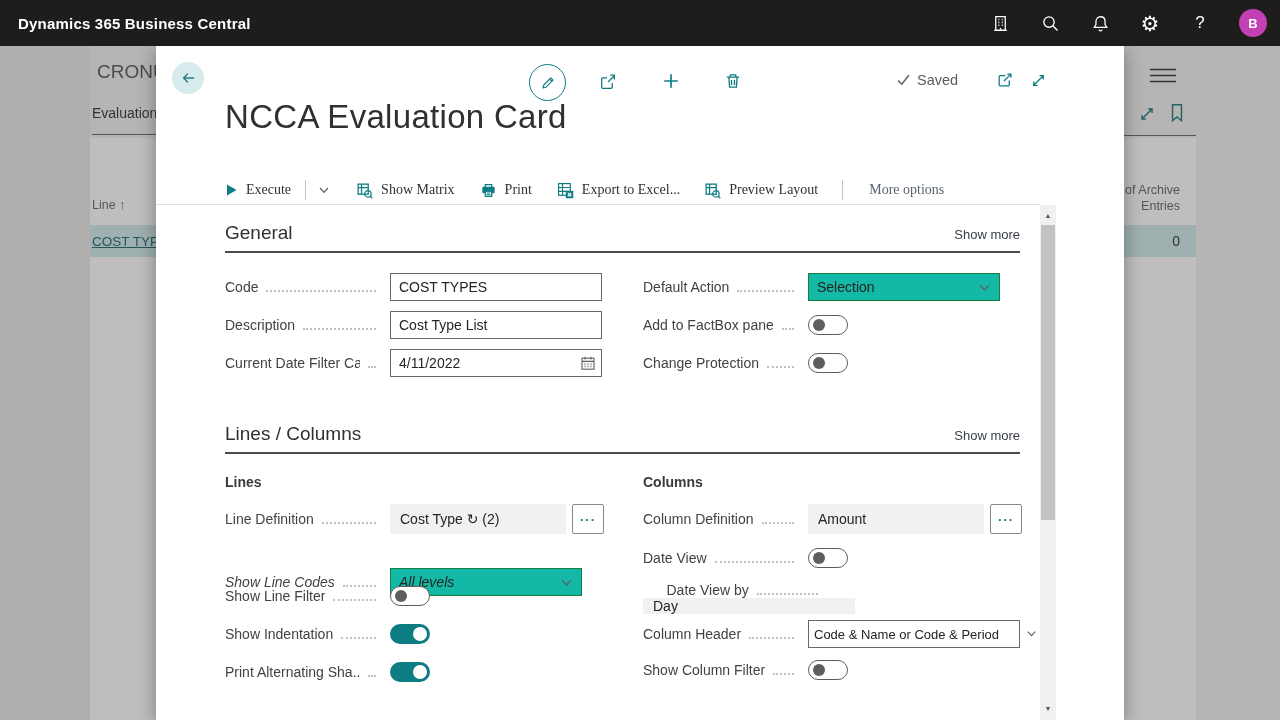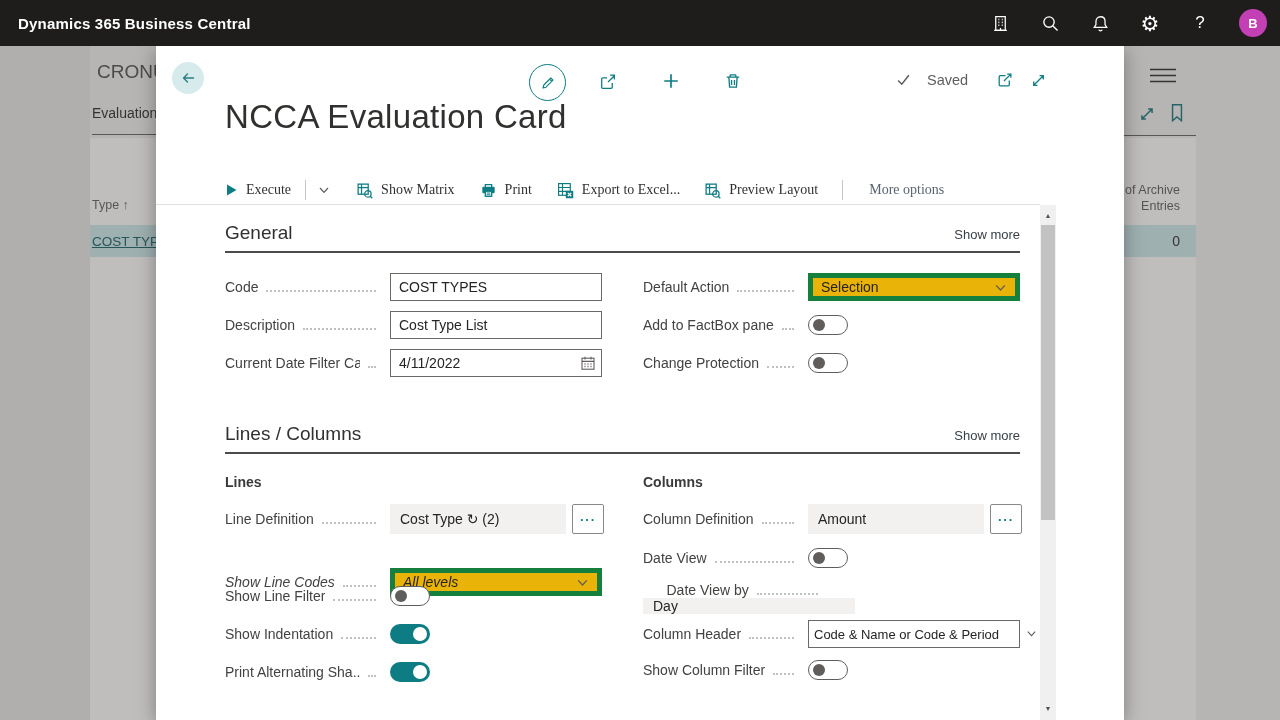--- a/index.html
+++ b/index.html
@@ -36,42 +36,42 @@
   .bd-tabline-r { position:absolute; left:0; top:89px; width:72px; height:1px; background:#6e6d6b; }
   .bd-colhdr-r { position:absolute; left:0; top:136px; width:56px; text-align:right; font-size:12.5px; color:#6b6a68; line-height:16px; }
   .bd-row-r { position:absolute; left:0; top:179px; width:72px; height:32px; background:#cfe7e8; display:flex; align-items:center; justify-content:flex-end; }
   .bd-zero { margin-right:16px; font-size:14px; color:#3f3e3c; }
 
   
   .modal { left:156px; top:46px; width:968px; height:674px; background:#fff; z-index:10; box-shadow:0 4px 18px rgba(0,0,0,.35); }
   .backbtn { left:16px; top:16px; width:32px; height:32px; border-radius:50%; background:#d7ebed; display:flex; align-items:center; justify-content:center; color:#2a7d82; cursor:pointer; }
   .editbtn { left:373px; top:18px; width:37px; height:37px; border-radius:50%; border:1px solid #0e7c83; display:flex; align-items:center; justify-content:center; color:#0e7c83; cursor:pointer; }
   .hico { color:#0e7c83; cursor:pointer; }
-  .saved { left:740px; top:26px; display:flex; align-items:flex-start; gap:16px; color:#605e5c; font-size:14.5px; }
+  .saved { left:740px; top:26px; display:flex; align-items:flex-start; gap:6px; color:#605e5c; font-size:14.5px; }
   .cardtitle { left:69px; top:52px; font-size:33px; font-weight:300; color:#30302f; letter-spacing:.3px; }
 
   .acts { left:69px; top:130px; height:28px; display:flex; align-items:center; font-size:14px; color:#323130; white-space:nowrap;font-family:Liberation Serif, serif; }
   .act { display:flex; align-items:center; gap:8px; cursor:pointer; }
   .vdiv { width:1px; height:20px; background:#c8c6c4; }
   .actline { left:0; top:158px; width:884px; height:1px; background:#e3e1df; }
   .moreopts { color:#5a6470; cursor:pointer; }
 
   .sect { position:absolute; left:69px; width:795px; border-bottom:2px solid #4c4b49; height:31px; }
   .sect h2 { font-size:19px; font-weight:400; color:#323130; display:inline-block; }
   .showmore { position:absolute; right:0; top:5px; font-size:13px; color:#394048; cursor:pointer; }
   .subhead { position:absolute; font-size:14px; font-weight:700; color:#3b3a39; }
 
   .frow { position:absolute; display:flex; align-items:center; height:28px; }
   .flabel { display:flex; align-items:center; width:165px; font-size:14px; color:#424241; flex:none; }
   .flabel .txt { white-space:nowrap; overflow:hidden; max-width:150px; }
   .leader { flex:1; min-width:8px; height:0; border-bottom:2px dotted #c3c1bf; margin:7px 14px 0 8px; }
   .tinput { width:212px; height:28px; border:1px solid #6b6966; font-size:14px; color:#252423; padding:0 8px; font-family:inherit; background:#fff; }
   .dateinput { padding-right:26px; }
   .cal-ico { position:absolute; right:6px; top:6px; color:#605e5c; pointer-events:none; }
-  .combo { width:212px; height:28px; border:5px solid #15803d; display:flex; align-items:center; padding:0 8px; font-size:14px; color:#252423; background:#eab308; cursor:pointer; }
+  .combo { width:192px; height:28px; border:1px solid #15803d; display:flex; align-items:center; padding:0 8px; font-size:14px; color:#252423; background:#14b8a6; cursor:pointer; }
   .combo .caret { margin-left:auto; color:#605e5c; }
   .ro { width:212px; height:28px; background:#f2f1ef; display:flex; align-items:center; padding:0 10px; font-size:14px; color:#252423; }
   .ro.short { width:176px; height:30px; }
   .asst { width:32px; height:30px; margin-left:6px; border:1px solid #8a8886; border-radius:2px; background:#fff; color:#0e7c83; font-size:13px; font-weight:700; display:flex; align-items:center; justify-content:center; letter-spacing:1px; cursor:pointer; }
   .chinput { font-size:13px; padding:0 14px 0 5px; }
   .ch-caret { position:absolute; right:168px; top:8px; color:#605e5c; pointer-events:none; }
 
   .toggle { width:40px; height:20px; border-radius:10px; position:relative; cursor:pointer; flex:none; }
   .toggle.off { background:#fff; border:1px solid #605e5c; }
   .toggle.off::after { content:""; position:absolute; left:4px; top:3px; width:12px; height:12px; border-radius:50%; background:#605e5c; }
@@ -114,21 +114,21 @@
     <div class="avatar">B</div>
   </div>
 </div>
 
 <div class="abs bdrop bdrop-left">
   <div class="bd-margin"></div>
   <div class="bd-panel-l"></div>
   <div class="bd-company">CRONUS</div>
   <div class="bd-tab">Evaluations</div>
   <div class="bd-tabline-l"></div>
-  <div class="bd-colhdr" style="left:92px; top:152px;">Type ↑</div>
+  <div class="bd-colhdr" style="left:92px; top:152px;">Line ↑</div>
   <div class="bd-row-l">
     <span class="bd-link">COST TYPE</span>
   </div>
   <div class="dim"></div>
 </div>
 
 <div class="abs bdrop bdrop-right">
   <div class="bd-panel-r"></div>
   <div class="bd-burger">
     <svg width="26" height="15" viewBox="0 0 26 15" stroke="currentColor" stroke-width="1.6">

